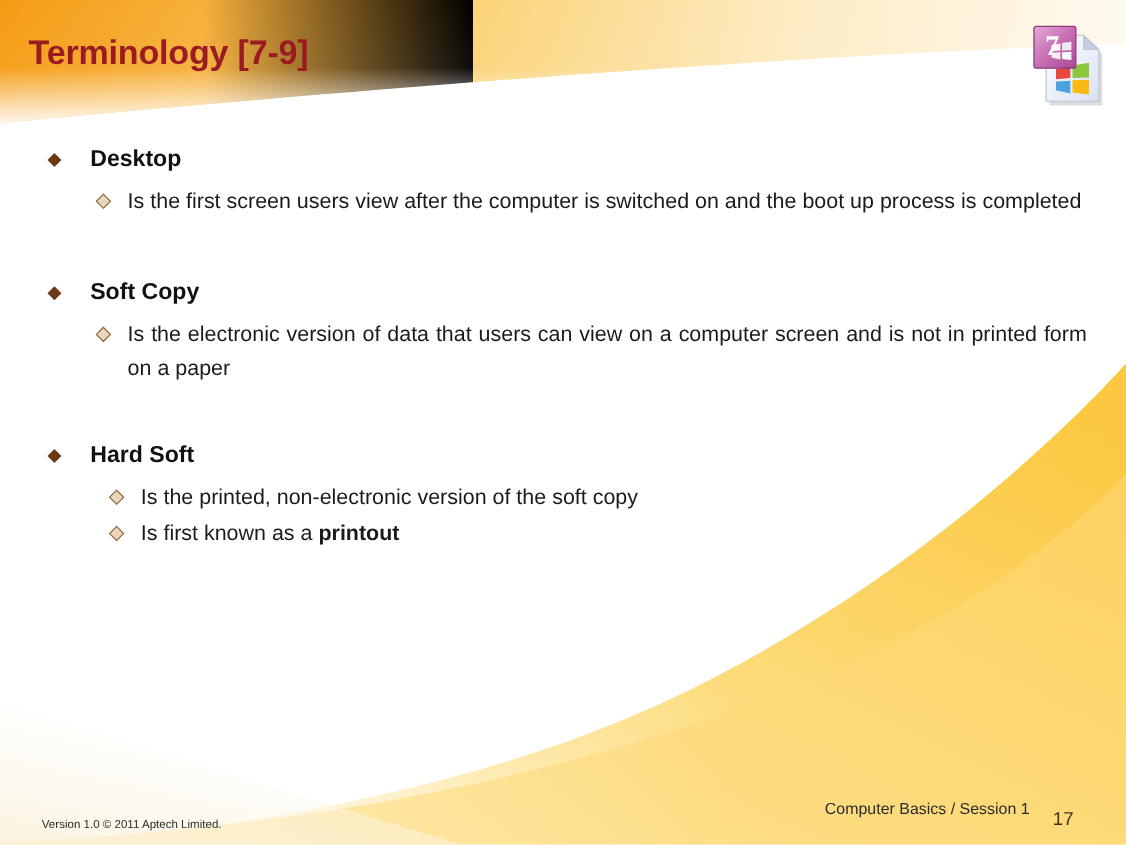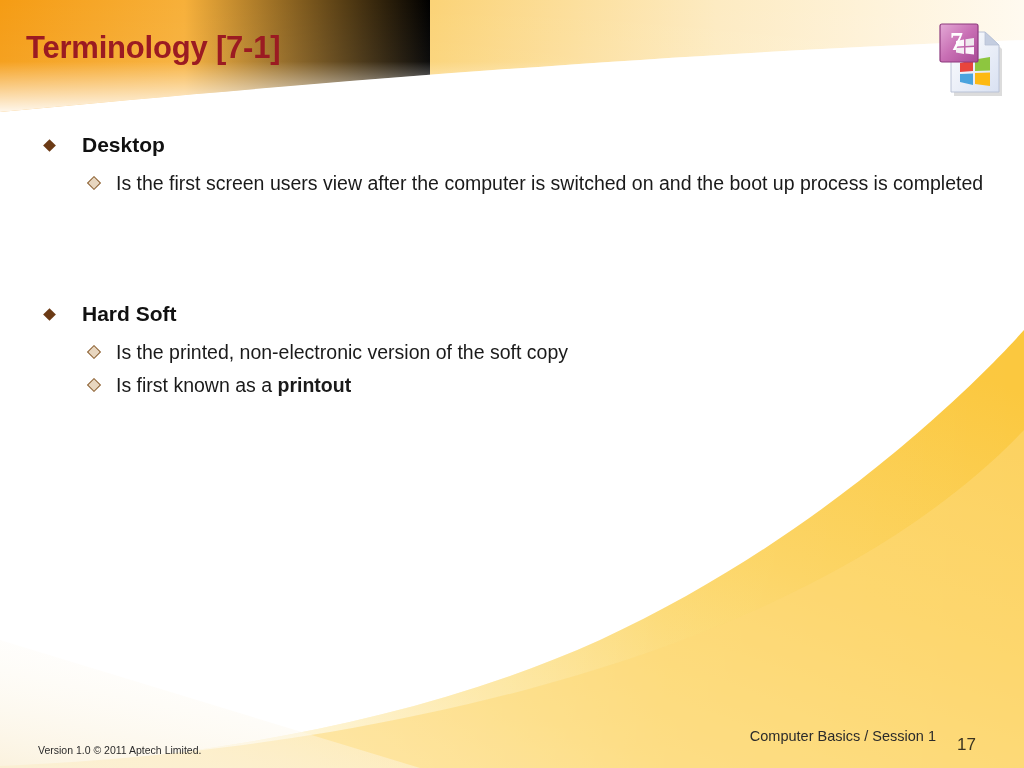--- a/index.html
+++ b/index.html
@@ -102,20 +102,21 @@
     padding-left: 116px;
     padding-right: 36px;
     font-size: 19.5px;
     color: #1a1a1a;
     line-height: 1.58;
     text-align: justify;
     margin-bottom: 2px;
   }
   .lvl2.nojust {
     text-align: left;
+    margin-left: 12px;
   }
   .lvl2 .bullet2 {
     position: absolute;
     left: 89px;
     top: 10px;
     width: 10px;
     height: 10px;
     transform: rotate(45deg);
     border: 1.6px solid #8a6034;
     background: #e8d6bf;
@@ -203,21 +204,21 @@
       <path d="M1024,330 C1024,330 860,520 600,640 C400,730 170,760 0,768 L1024,768 Z" fill="url(#swoosh)"></path>
       <path d="M1024,330 C1024,330 860,520 600,640 C400,730 170,760 0,768 L1024,768 Z" fill="url(#swooshFade)"></path>
 
       <path d="M1024,430 C900,560 680,672 330,732 C210,752 90,762 0,766 L0,768 L1024,768 Z" fill="#fdd878" opacity="0.55"></path>
 
       <path d="M0,640 L420,768 L0,768 Z" fill="url(#cornerTint)"></path>
     </svg>
   </div>
 
   <div class="header">
-    <div class="slide-title">Terminology [7-1]</div>
+    <div class="slide-title">Terminology [7-9]</div>
   </div>
 
   <div class="logo">
     <svg viewBox="0 0 76 84" width="76" height="84">
       <defs>
         <linearGradient id="paperG" x1="0" y1="0" x2="1" y2="1">
           <stop offset="0%" stop-color="#ffffff"></stop>
           <stop offset="100%" stop-color="#d9e1f2"></stop>
         </linearGradient>
         <linearGradient id="badgeG" x1="0" y1="0" x2="1" y2="1">
@@ -264,20 +265,32 @@
       <div class="lvl2-list">
         <div class="lvl2">
           <span class="bullet2"></span>
           <span>Is the first screen users view after the computer is switched on and the boot up process is completed</span>
         </div>
       </div>
     </div>
 
     <div class="gap-lg"></div>
 
+    <div class="group">
+      <div class="lvl1">
+        <span class="bullet1"></span>
+        <span>Soft Copy</span>
+      </div>
+      <div class="lvl2-list">
+        <div class="lvl2">
+          <span class="bullet2"></span>
+          <span>Is the electronic version of data that users can view on a computer screen and is not in printed form on a paper</span>
+        </div>
+      </div>
+    </div>
 
     <div class="gap-md"></div>
 
     <div class="group">
       <div class="lvl1">
         <span class="bullet1"></span>
         <span>Hard Soft</span>
       </div>
       <div class="lvl2-list">
         <div class="lvl2 nojust">

